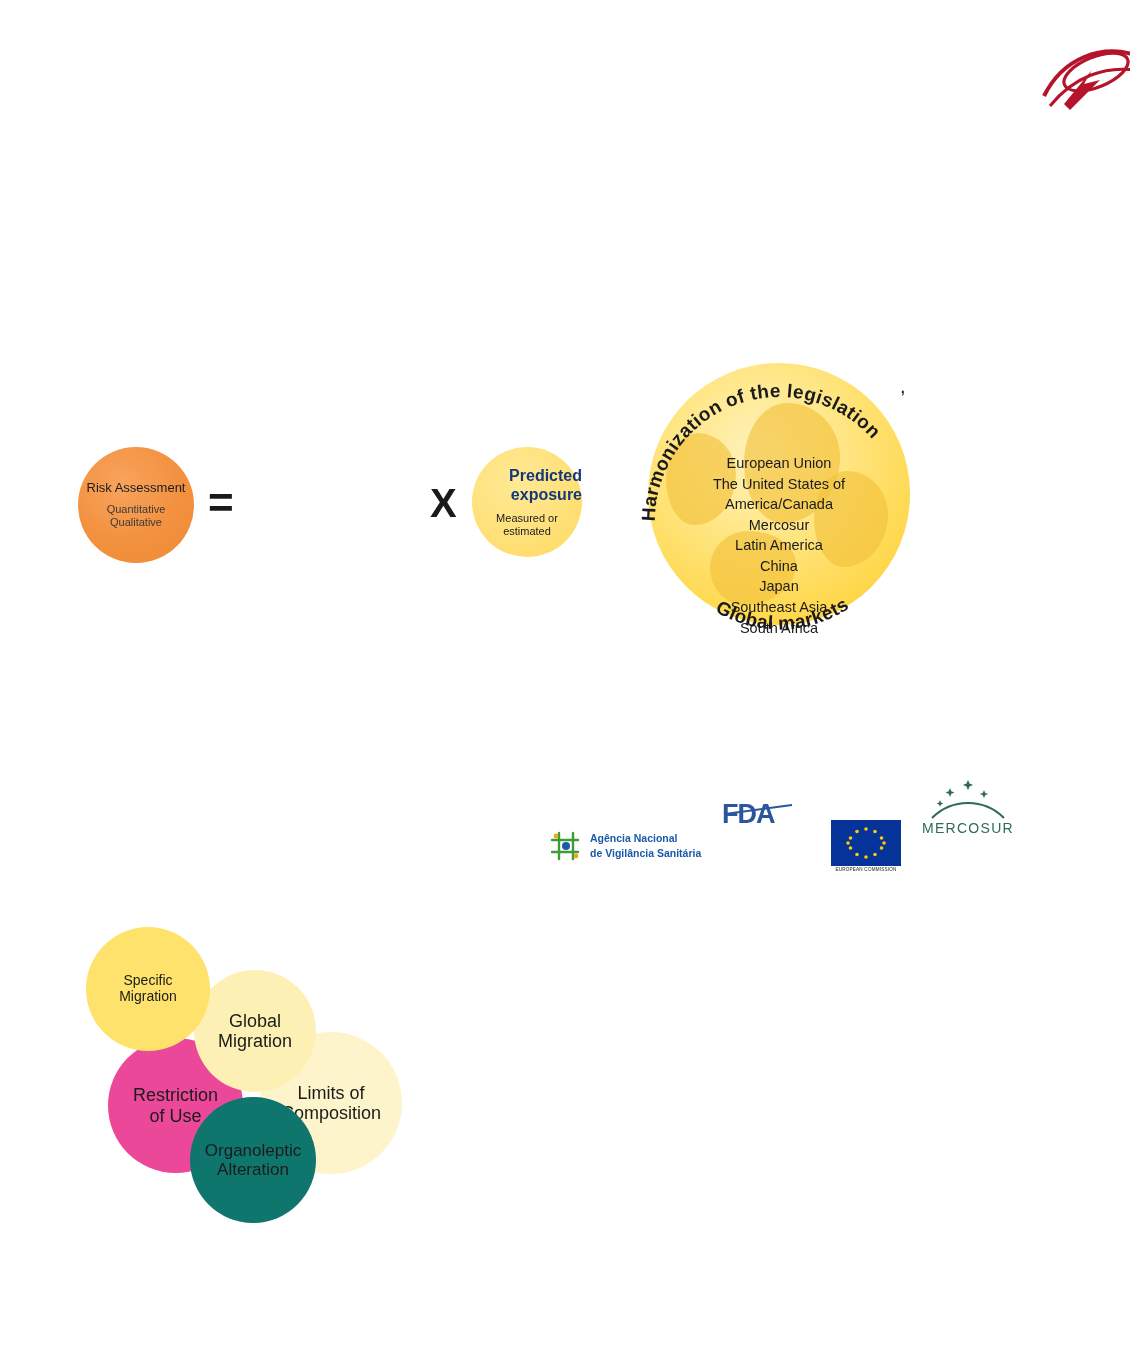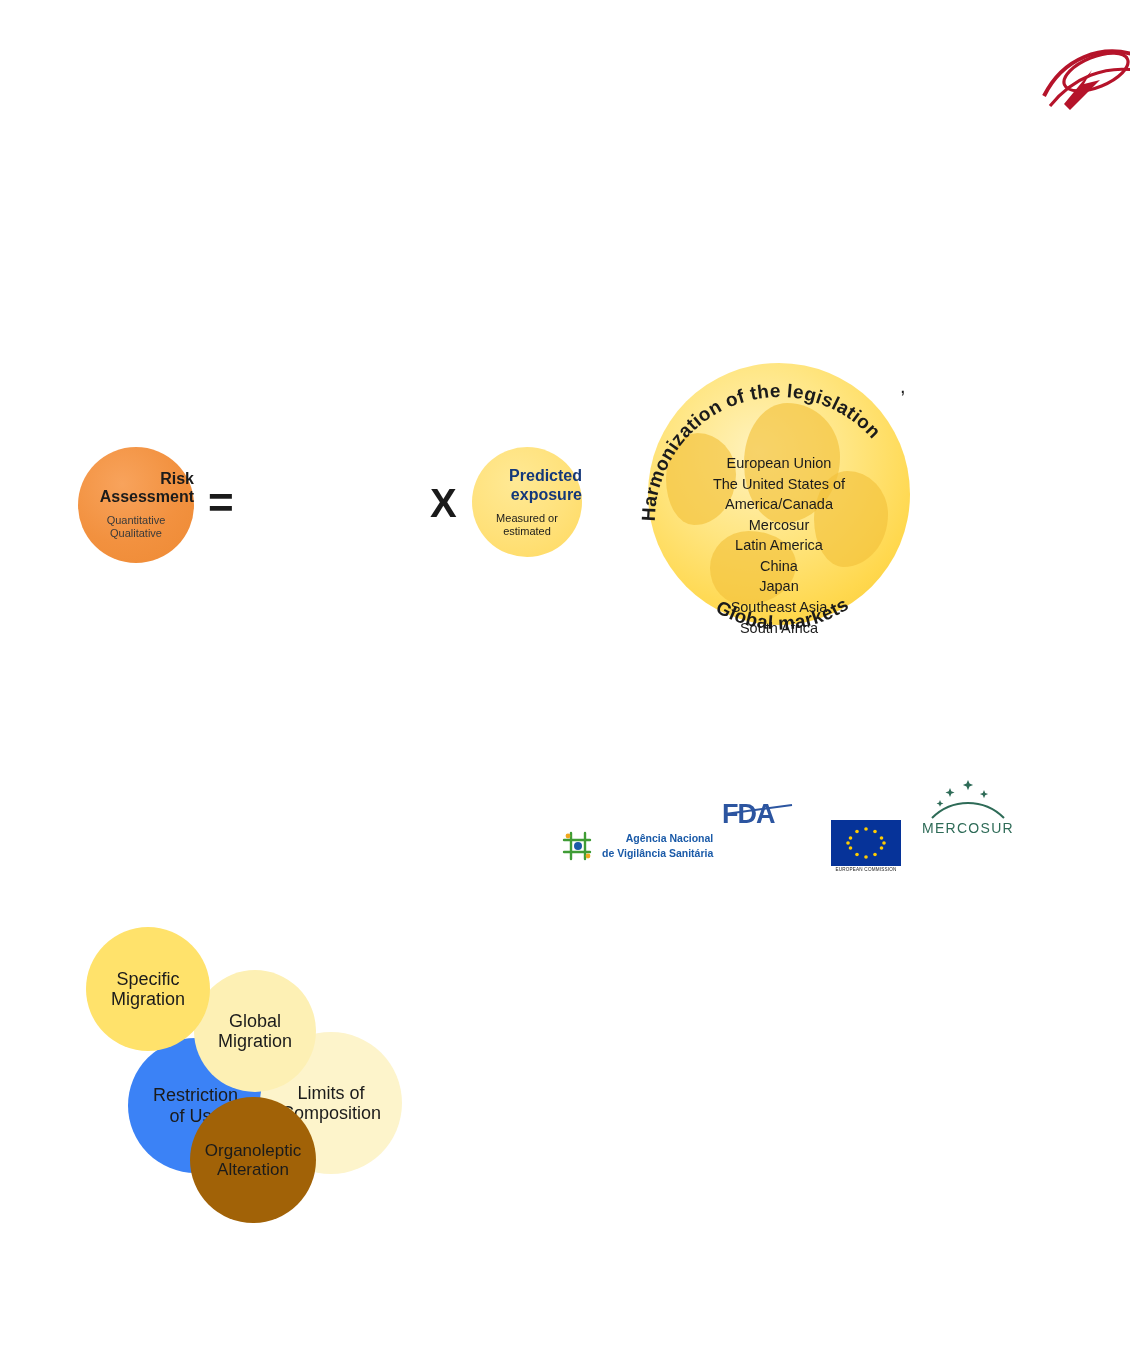--- a/index.html
+++ b/index.html
@@ -42,25 +42,24 @@
     box-sizing: border-box;
   }
   #risk-circle {
     left: 18px;
     top: 22px;
     width: 116px;
     height: 116px;
     background: radial-gradient(circle at 38% 32%, #f8a35c 0%, #f2913f 55%, #ee8a34 100%);
   }
   #risk-circle .title {
-    font-size: 16px;
-    font-weight: bold;
+    font-size: 13px;
+    font-weight: normal;
     color: #1b1b1b;
     line-height: 1.15;
-    text-align: right;
   }
   #risk-circle .sub {
     font-size: 11px;
     color: #3a3a3a;
     line-height: 1.2;
     margin-top: 7px;
   }
   #equals-sign {
     left: 148px;
     top: 56px;
@@ -171,25 +170,24 @@
   }
   #globe-comma {
     left: 900px;
     top: 375px;
     font-size: 20px;
     color: #1b1b1b;
   }
 
   
   #anvisa-logo {
-    left: 560px;
+    left: 548px;
     top: 826px;
     width: 165px;
     height: 42px;
-    text-align: right;
   }
   #anvisa-mark { position: absolute; left: 0; top: 2px; width: 36px; height: 36px; }
   #anvisa-text {
     position: absolute;
     left: 42px;
     top: 5px;
     font-size: 10.5px;
     font-weight: bold;
     color: #1a5aa8;
     line-height: 1.45;
@@ -252,27 +250,27 @@
     border-radius: 50%;
     display: flex;
     align-items: center;
     justify-content: center;
     text-align: center;
     color: #1b1b1b;
     box-sizing: border-box;
     padding: 4px;
   }
   .bubble span { display: block; line-height: 1.12; }
-  #b-specific   { left: 6px;   top: 22px;  width: 124px; height: 124px; background: #ffe26b; font-size: 18px; }
+  #b-specific   { left: 6px;   top: 22px;  width: 124px; height: 124px; background: #ffe26b; font-size: 14px; }
   #b-global     { left: 114px; top: 65px;  width: 122px; height: 122px; background: #fdf0b4; font-size: 18px; }
   #b-positive   { left: 288px; top: 8px;   width: 120px; height: 120px; background: #ffe990; font-size: 19px; }
   #b-purity     { left: 310px; top: 78px;  width: 130px; height: 130px; background: #fcd966; font-size: 18px; }
-  #b-restrict   { left: 48px;  top: 133px; width: 135px; height: 135px; background: #3b82f6; font-size: 18px; justify-content: center; }
+  #b-restrict   { left: 28px;  top: 133px; width: 135px; height: 135px; background: #ec4899; font-size: 18px; justify-content: center; }
   #b-limits     { left: 180px; top: 127px; width: 142px; height: 142px; background: #fdf4cb; font-size: 18px; }
-  #b-organo     { left: 110px; top: 192px; width: 126px; height: 126px; background: #a16207; font-size: 17px; }
+  #b-organo     { left: 110px; top: 192px; width: 126px; height: 126px; background: #0f766e; font-size: 17px; }
 </style>
 </head>
 <body>
 
 <div class="abs" id="brand-logo">
   <svg viewBox="0 0 90 80" width="90" height="80" aria-hidden="true">
     <g fill="none" stroke="#b5132a" stroke-width="3">
       <path d="M4 56 C 24 16, 62 6, 92 14" stroke-width="4"></path>
       <path d="M10 66 C 34 36, 66 26, 94 30" stroke-width="3"></path>
       <ellipse cx="56" cy="32" rx="34" ry="15" transform="rotate(-22 56 32)" stroke-width="3.2"></ellipse>

